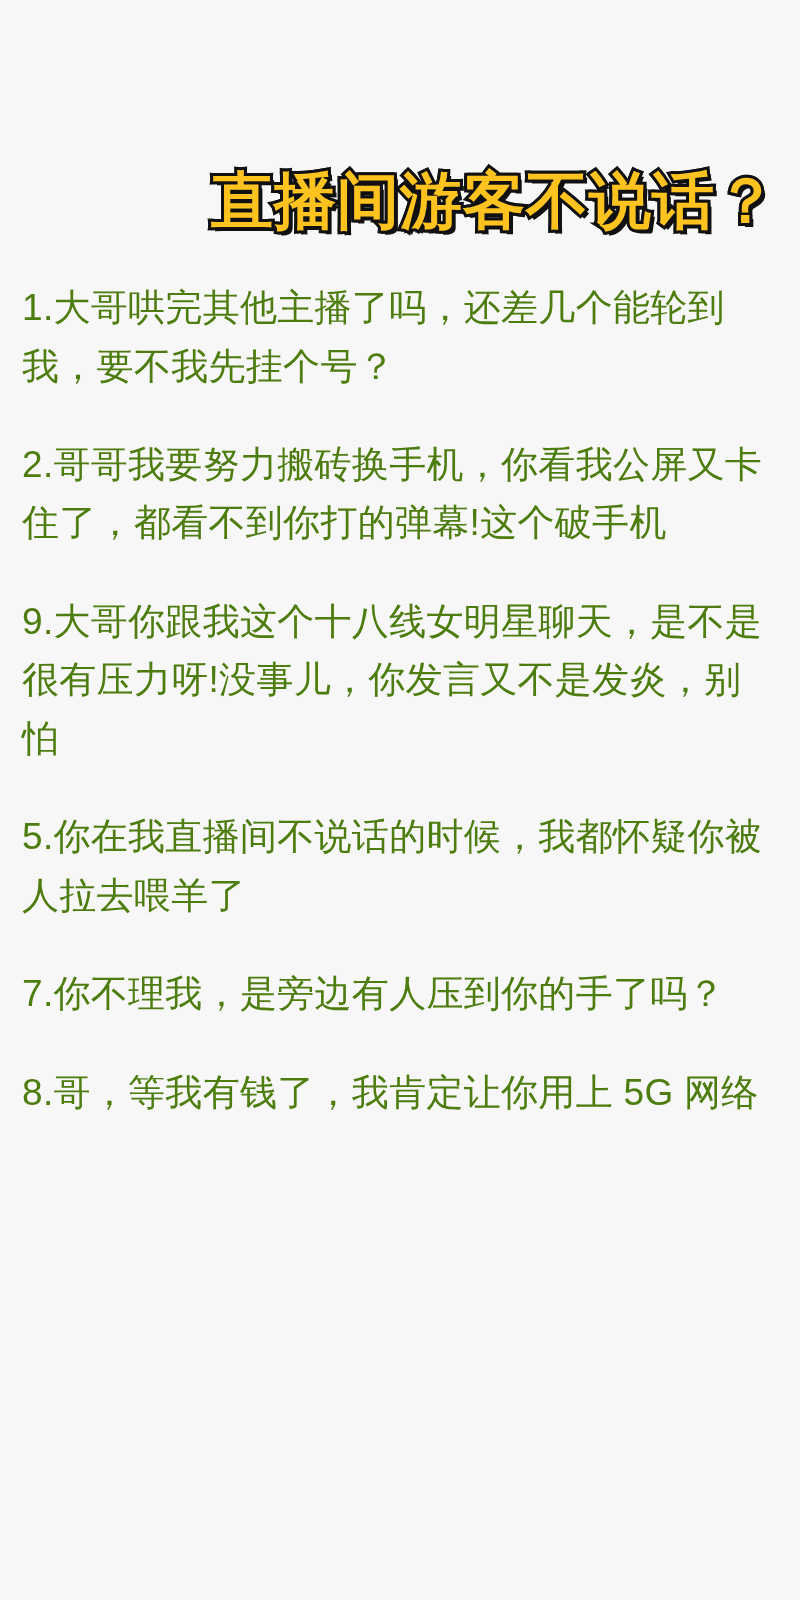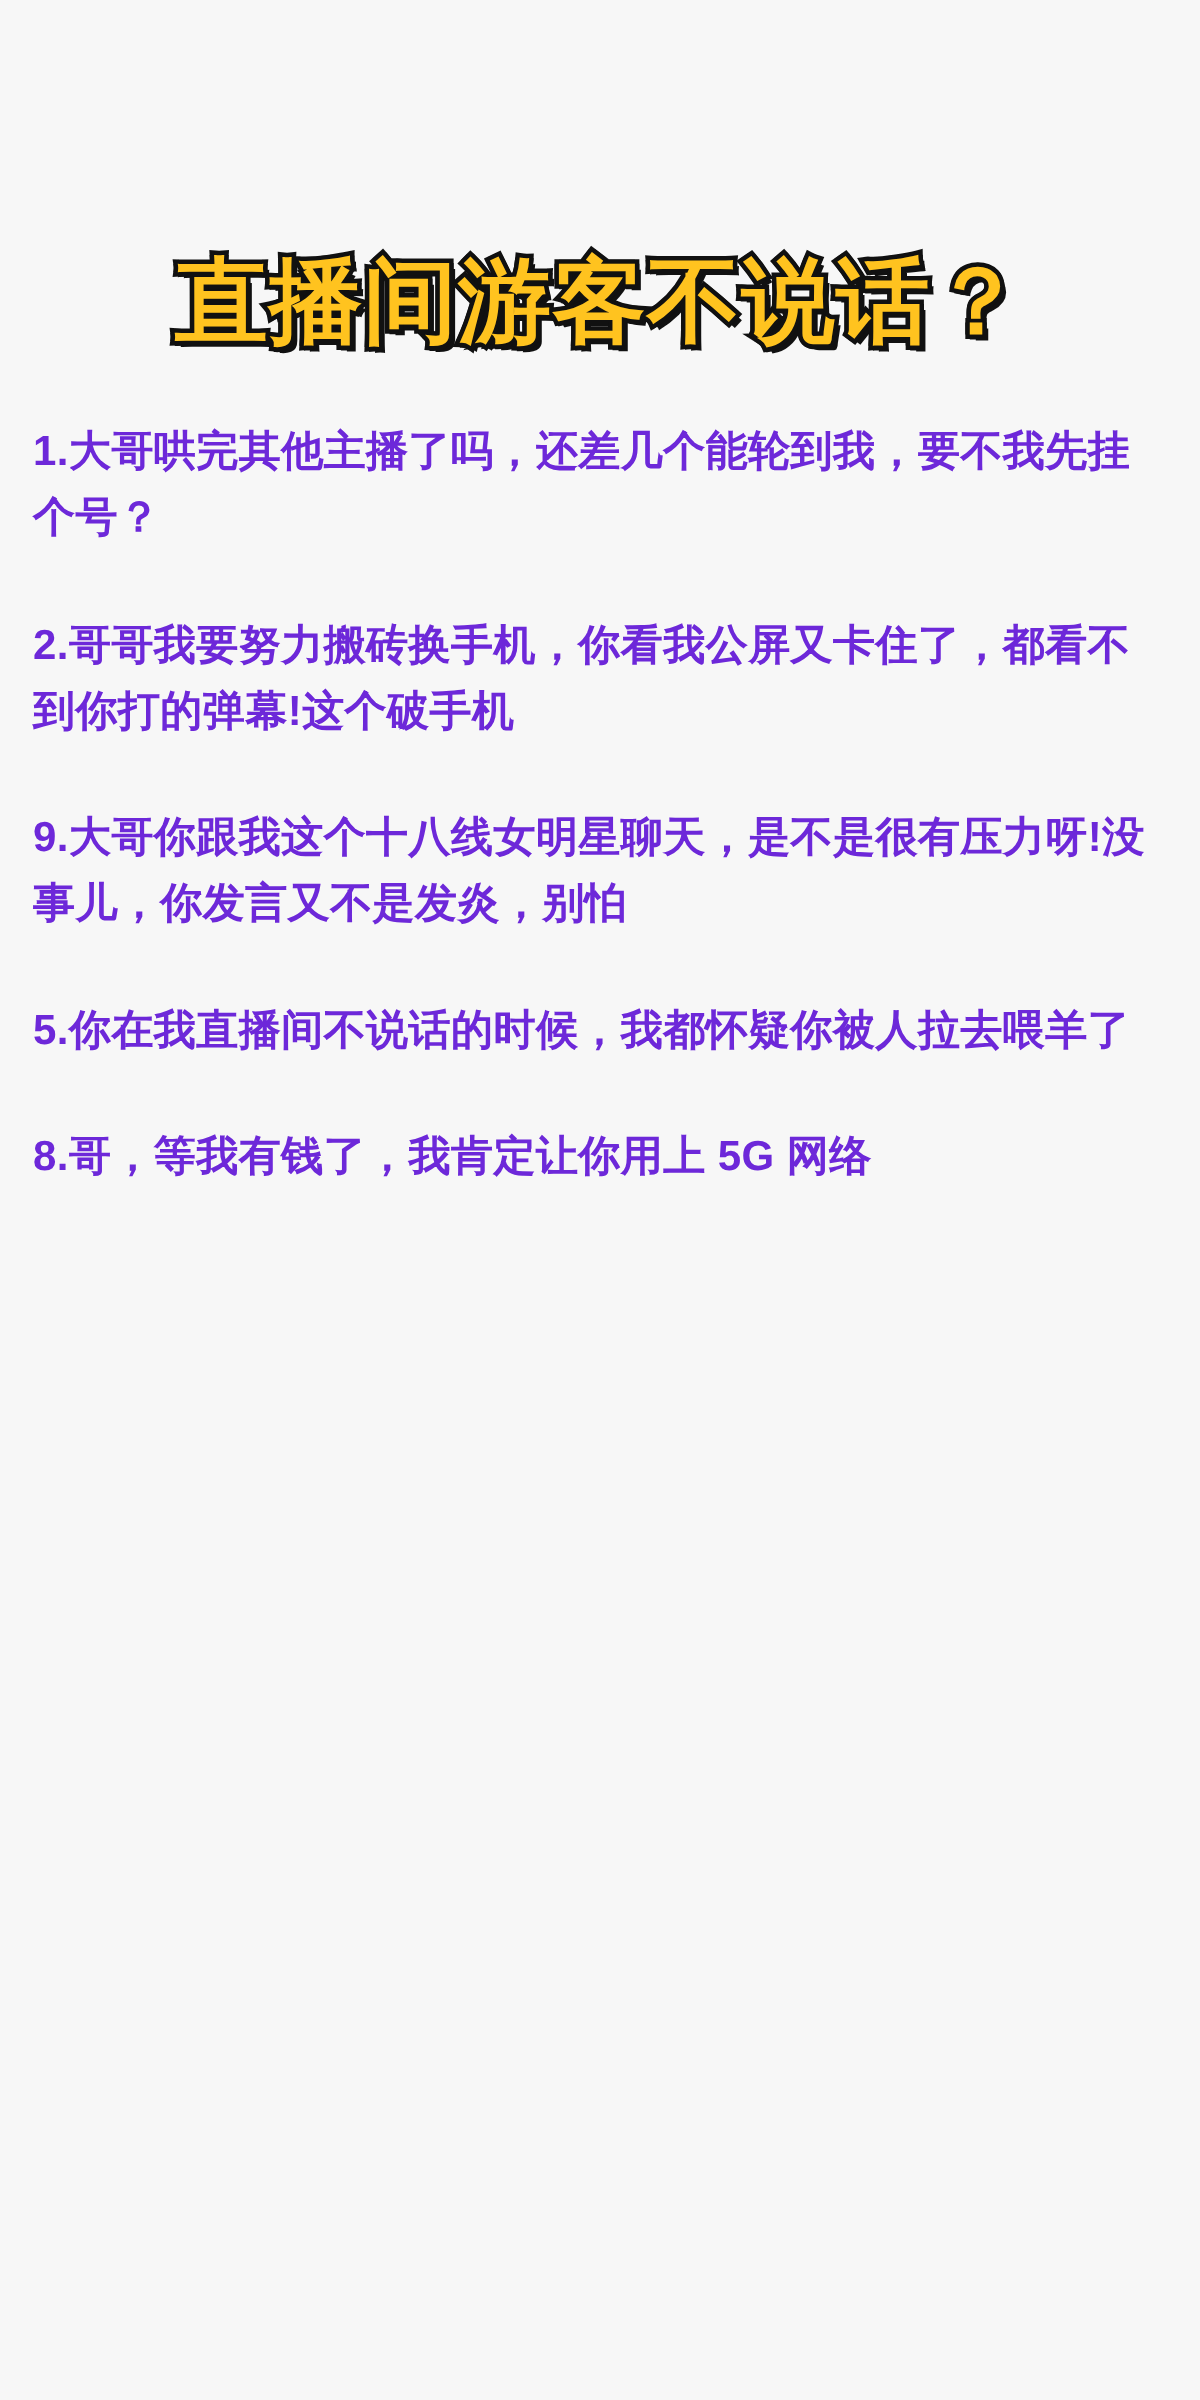--- a/index.html
+++ b/index.html
@@ -16,21 +16,21 @@
   .page {
     width: 800px;
     height: 1600px;
     box-sizing: border-box;
     padding: 0 22px;
     position: relative;
     background: #f7f7f7;
   }
   .title-wrap {
     padding-top: 168px;
-    text-align: center;
+    text-align: right;
   }
   .title {
     display: inline-block;
     font-family: "DejaVu Sans", "Liberation Sans", sans-serif;
     font-size: 62px;
     line-height: 1.05;
     font-weight: 900;
     letter-spacing: 1px;
     color: #ffc31f;
     -webkit-text-stroke: 6px #111111;
@@ -38,42 +38,43 @@
     text-shadow:
       3px 0 0 #111, -3px 0 0 #111, 0 3px 0 #111, 0 -3px 0 #111,
       2px 2px 0 #111, -2px 2px 0 #111, 2px -2px 0 #111, -2px -2px 0 #111,
       4px 4px 0 #111;
     white-space: nowrap;
   }
   .list {
     margin-top: 46px;
   }
   .item {
-    font-size: 28px;
+    font-size: 37px;
     line-height: 1.58;
-    color: #6d28d9;
+    color: #4d7c0f;
     letter-spacing: 0.3px;
     margin-bottom: 40px;
     text-align: left;
-    font-weight: 700;
+    font-weight: 400;
   }
   .item:last-child {
     margin-bottom: 16px;
   }
 </style>
 </head>
 <body>
 
 <div class="page">
 
   <div class="title-wrap">
     <div class="title">直播间游客不说话？</div>
   </div>
 
   <div class="list">
     <p class="item">1.大哥哄完其他主播了吗，还差几个能轮到我，要不我先挂个号？</p>
     <p class="item">2.哥哥我要努力搬砖换手机，你看我公屏又卡住了，都看不到你打的弹幕!这个破手机</p>
     <p class="item">9.大哥你跟我这个十八线女明星聊天，是不是很有压力呀!没事儿，你发言又不是发炎，别怕</p>
     <p class="item">5.你在我直播间不说话的时候，我都怀疑你被人拉去喂羊了</p>
+    <p class="item">7.你不理我，是旁边有人压到你的手了吗？</p>
     <p class="item">8.哥，等我有钱了，我肯定让你用上 5G 网络</p>
   </div>
 
 </div>
 
 </body></html>

